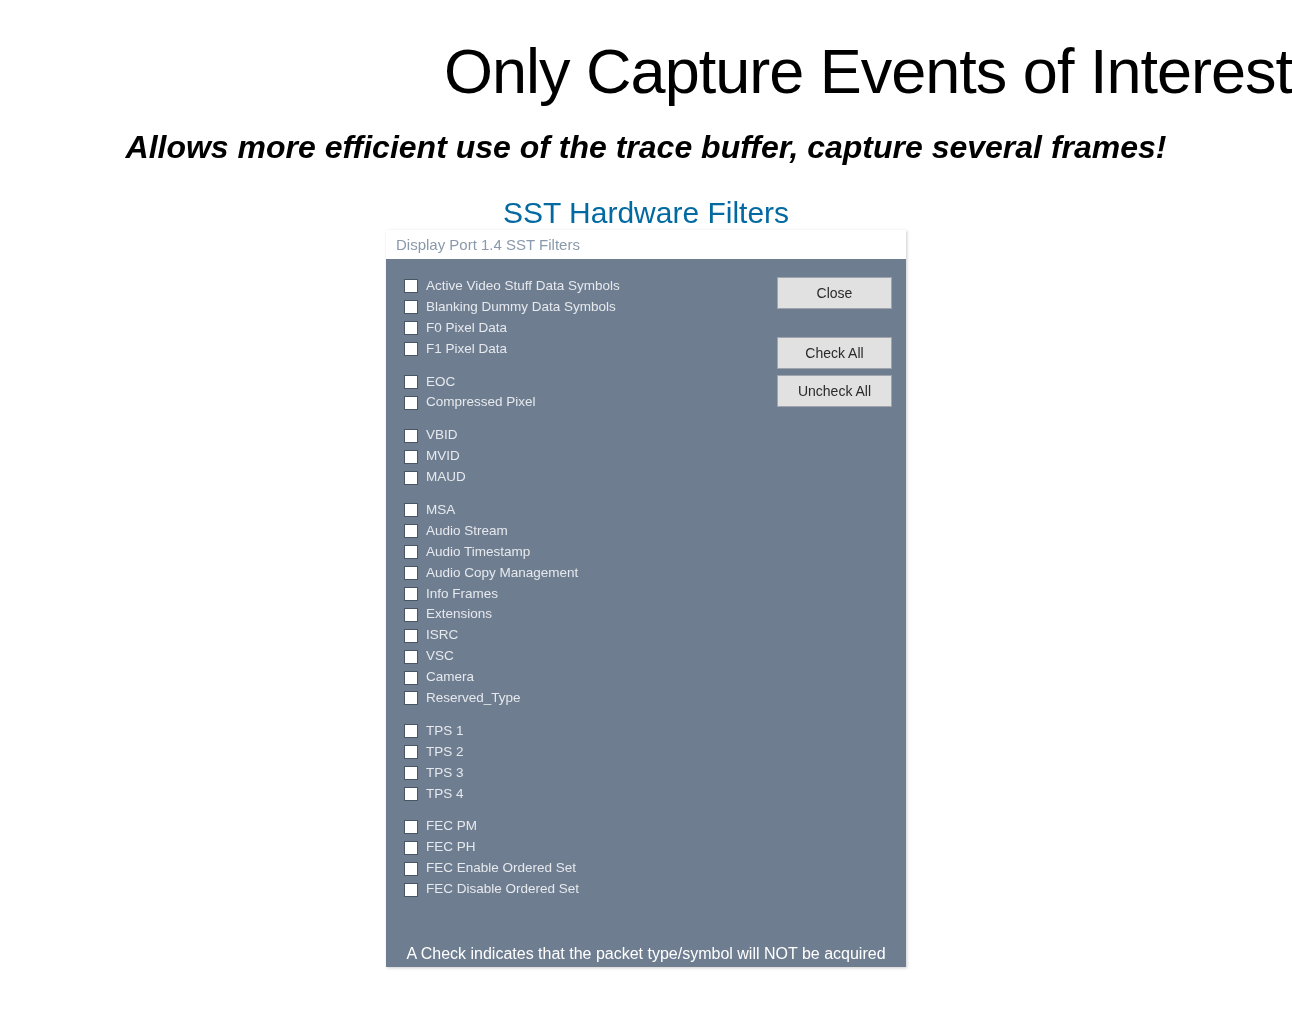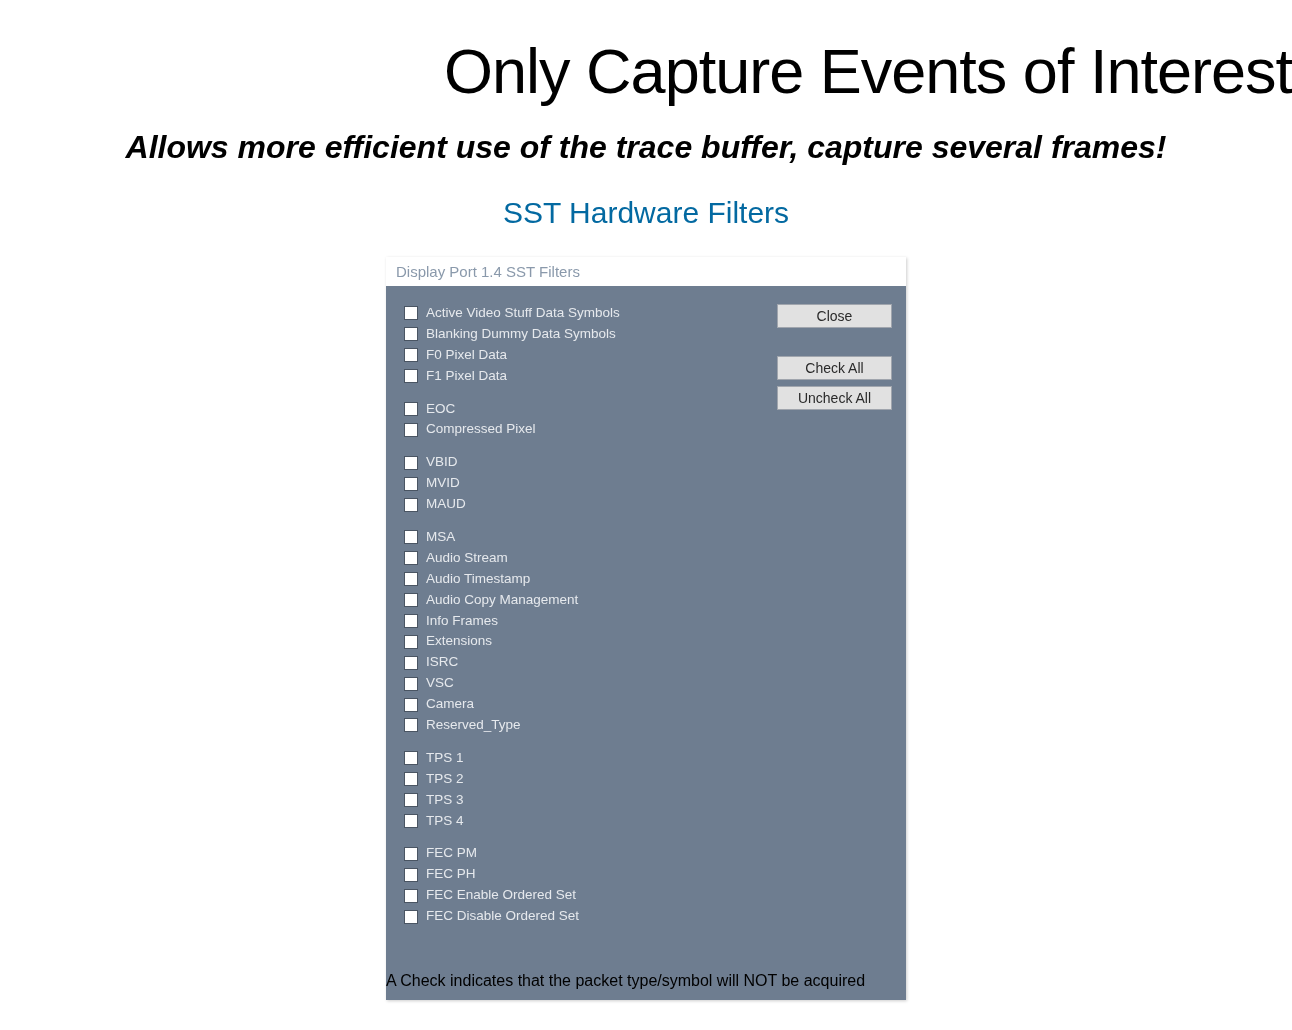--- a/index.html
+++ b/index.html
@@ -32,21 +32,21 @@
     }
     .section-header {
       font-size: 30px;
       font-weight: 400;
       text-align: center;
       color: #0369a1;
       margin-top: 30px;
     }
     .dialog {
       width: 520px;
-      margin: 27px auto 0 auto;
+      margin: 0 auto 0 auto;
       background: #6e7d90;
       position: relative;
       box-shadow: 1px 1px 3px rgba(0,0,0,0.2);
     }
     .dialog-titlebar {
       background: #ffffff;
       color: #8a99ab;
       font-size: 15px;
       padding: 6px 10px;
       font-family: "Segoe UI", Arial, sans-serif;
@@ -91,37 +91,37 @@
       right: 14px;
       display: flex;
       flex-direction: column;
     }
     .dialog-button {
       background: #e1e1e1;
       border: 1px solid #a0a5ad;
       color: #2a2a2a;
       font-size: 14px;
       width: 115px;
-      height: 24px;
+      height: 32px;
       cursor: pointer;
       font-family: "Segoe UI", Arial, sans-serif;
       text-align: center;
       line-height: 22px;
     }
     .btn-gap-large {
       margin-top: 28px;
     }
     .btn-gap-small {
       margin-top: 6px;
     }
     .footer-note {
-      color: #000000;
+      color: #ffffff;
       font-size: 16px;
-      text-align: left;
-      padding: 6px 0 10px 0;
+      text-align: center;
+      padding: 6px 0 4px 0;
       font-family: "Segoe UI", Arial, sans-serif;
     }
   </style>
 </head>
 <body>
 
 <h1 class="page-title">Only Capture Events of Interest</h1>
 <div class="page-subtitle">Allows more efficient use of the trace buffer, capture several frames!</div>
 <div class="section-header">SST Hardware Filters</div>
 

